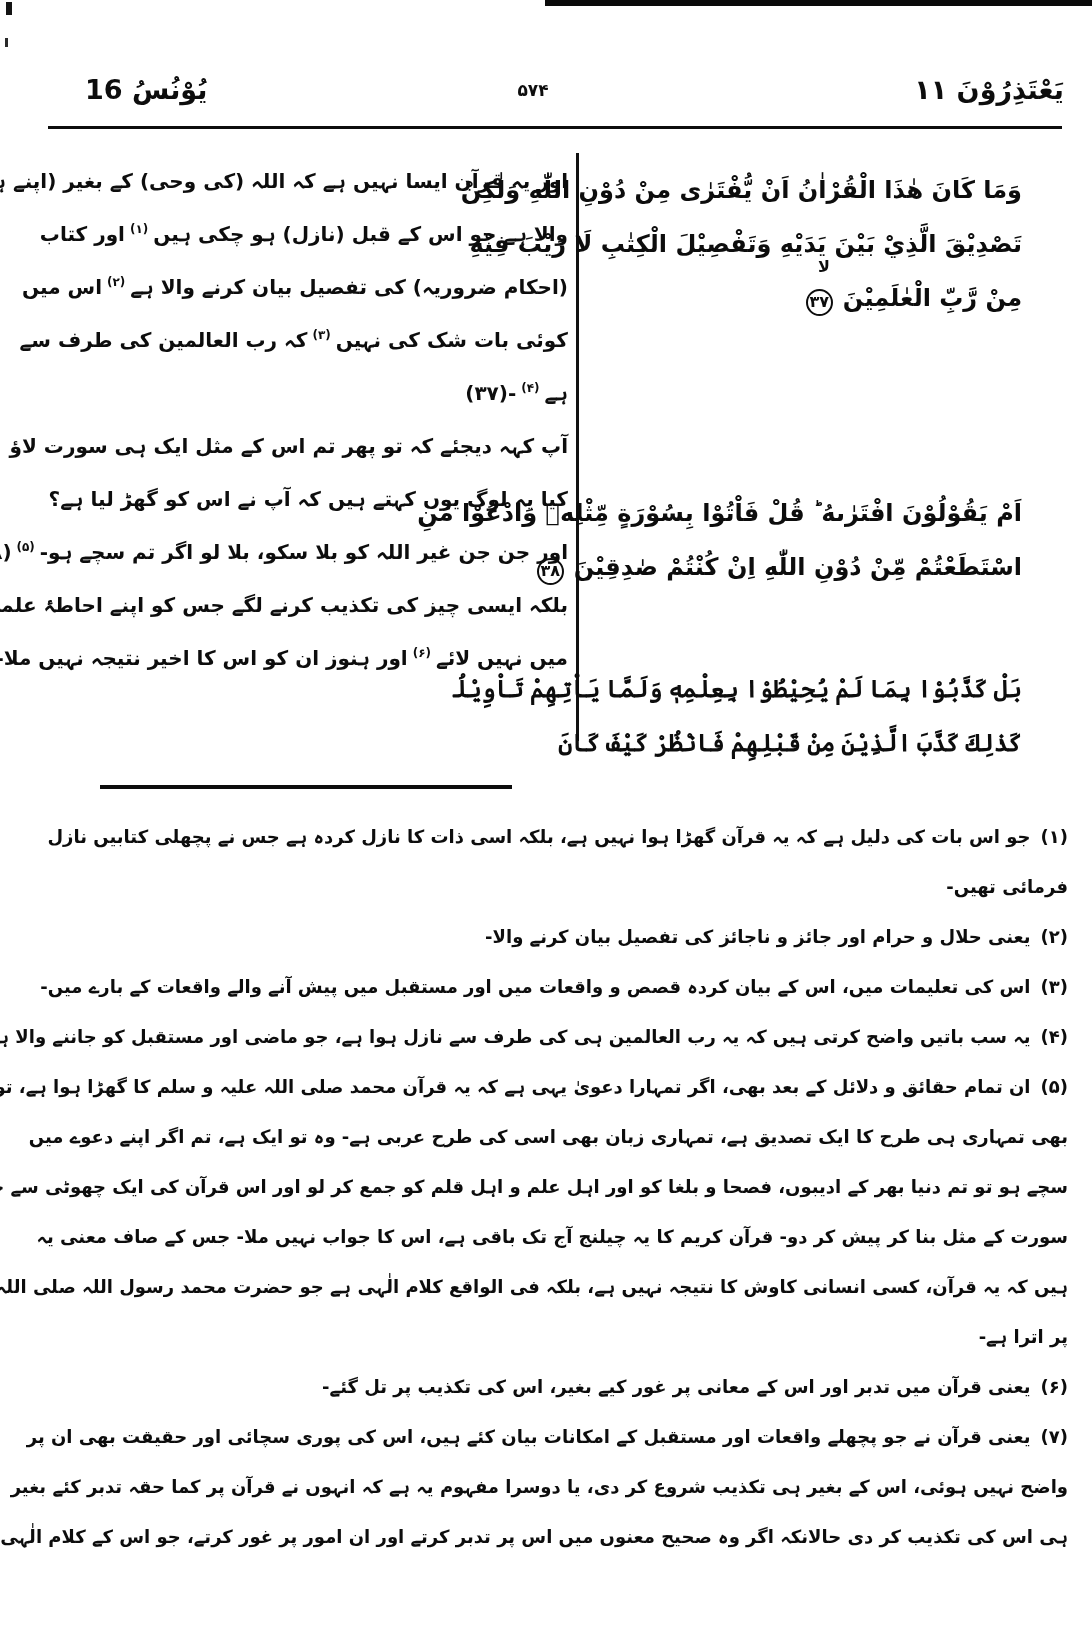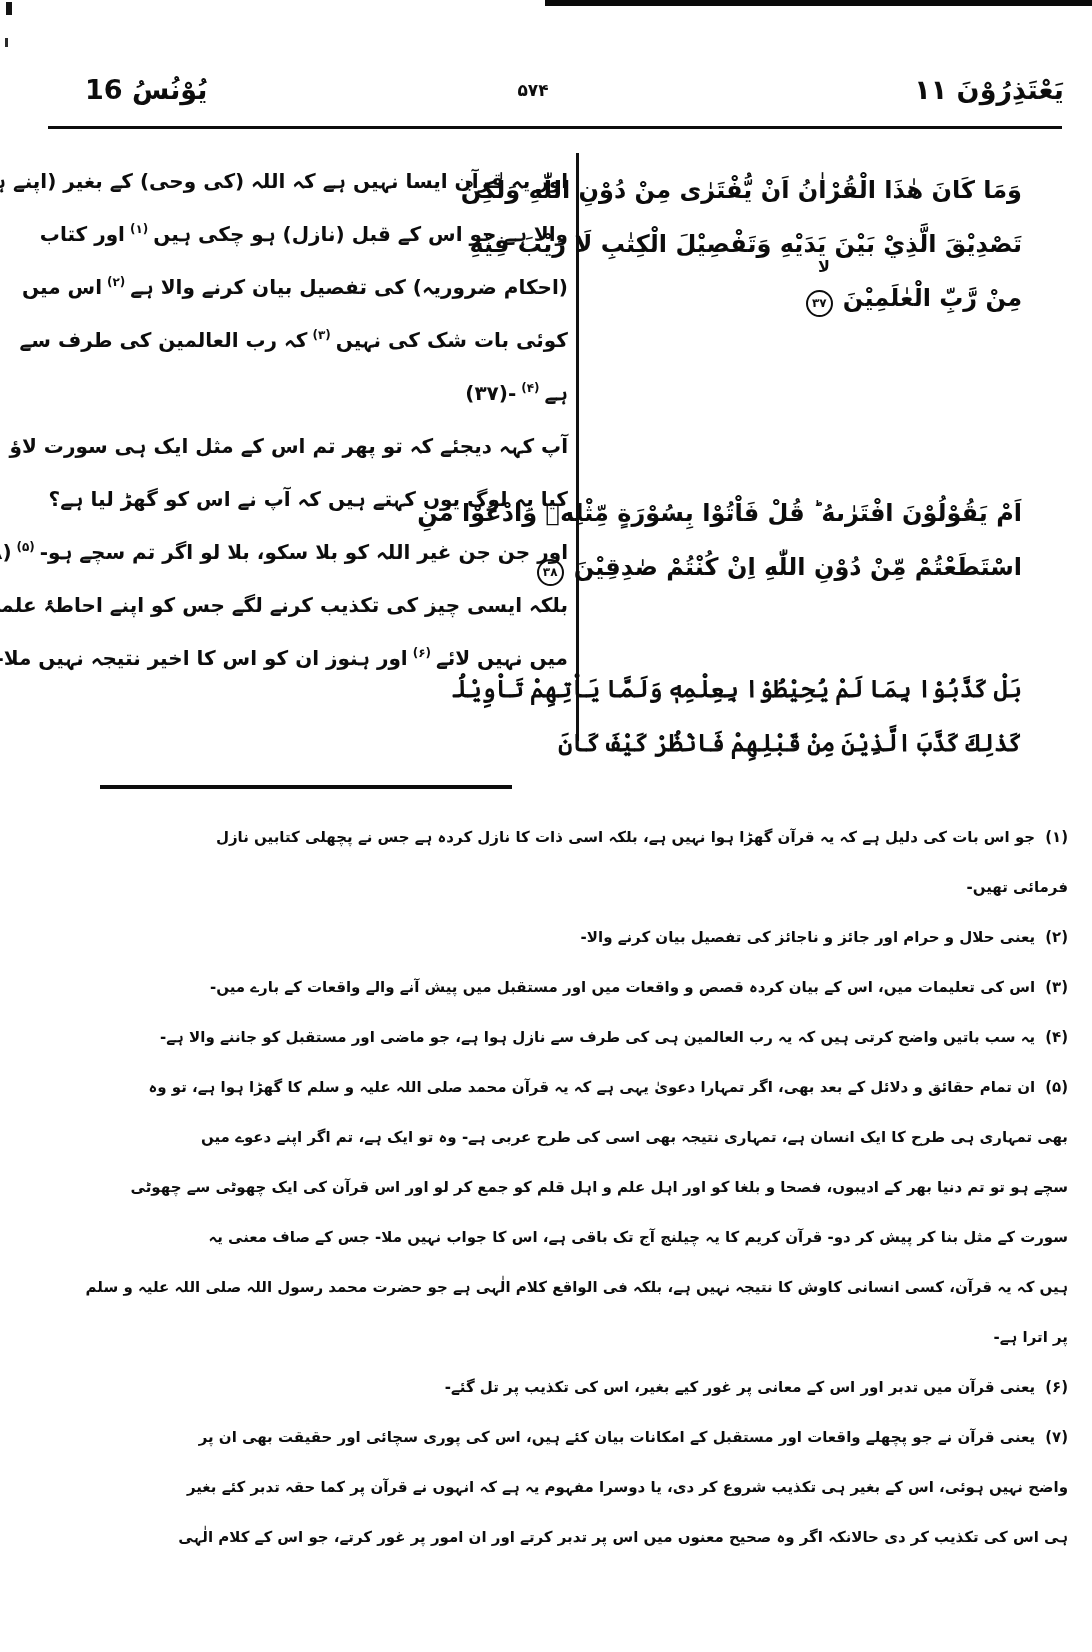--- a/index.html
+++ b/index.html
@@ -26,35 +26,35 @@
   .verse-block{position:absolute;right:70px;width:424px;}
   #v37{top:163px;} #v38{top:486px;} #v39{top:662px;font-family:Liberation Serif, serif;}
   .ar-line{
     font-size:24px;font-weight:bold;line-height:54px;height:54px;
     white-space:nowrap;text-align:right;direction:rtl;
   }
   .vnum-wrap{position:relative;display:inline-block;margin:0 10px;vertical-align:middle;}
   .vnum{
     display:inline-flex;align-items:center;justify-content:center;
     width:23px;height:23px;border:2px solid #0d0d0d;border-radius:50%;
-    font-size:12px;font-weight:bold;line-height:1;
+    font-size:16px;font-weight:bold;line-height:1;
   }
   .waqf{position:absolute;top:-13px;right:3px;font-size:16px;line-height:1;font-weight:bold;}
   .urdu-col{position:absolute;left:82px;top:150px;width:486px;}
   .ur-line{
     font-size:20px;font-weight:bold;line-height:53px;height:53px;
     white-space:nowrap;text-align:right;direction:rtl;
   }
   sup.ref{font-size:12px;font-weight:bold;}
   sup.ref:not(:empty){margin:0 5px;}
   
   .fn-rule{position:absolute;left:100px;top:785px;width:412px;height:4px;background:#0d0d0d;}
   .fn-col{position:absolute;left:85px;top:812px;width:983px;}
   .fn-line{
-    font-size:15px;font-weight:600;line-height:50px;height:50px;
+    font-size:18px;font-weight:600;line-height:50px;height:50px;
     white-space:nowrap;text-align:right;direction:rtl;
   }
   .fn-marker:not(:empty){margin-left:10px;}
 </style>
 </head>
 <body>
 
 <div class="page">
 
   <div class="art-top-right"></div>
@@ -103,21 +103,21 @@
 
   <div class="fn-rule"></div>
 
   <div class="fn-col">
     <div class="fn-line"><span class="fn-marker">(۱)</span><span>جو اس بات کی دلیل ہے کہ یہ قرآن گھڑا ہوا نہیں ہے، بلکہ اسی ذات کا نازل کردہ ہے جس نے پچھلی کتابیں نازل</span></div>
     <div class="fn-line"><span class="fn-marker"></span><span>فرمائی تھیں-</span></div>
     <div class="fn-line"><span class="fn-marker">(۲)</span><span>یعنی حلال و حرام اور جائز و ناجائز کی تفصیل بیان کرنے والا-</span></div>
     <div class="fn-line"><span class="fn-marker">(۳)</span><span>اس کی تعلیمات میں، اس کے بیان کردہ قصص و واقعات میں اور مستقبل میں پیش آنے والے واقعات کے بارے میں-</span></div>
     <div class="fn-line"><span class="fn-marker">(۴)</span><span>یہ سب باتیں واضح کرتی ہیں کہ یہ رب العالمین ہی کی طرف سے نازل ہوا ہے، جو ماضی اور مستقبل کو جاننے والا ہے-</span></div>
     <div class="fn-line"><span class="fn-marker">(۵)</span><span>ان تمام حقائق و دلائل کے بعد بھی، اگر تمہارا دعویٰ یہی ہے کہ یہ قرآن محمد صلی اللہ علیہ و سلم کا گھڑا ہوا ہے، تو وہ</span></div>
-    <div class="fn-line"><span class="fn-marker"></span><span>بھی تمہاری ہی طرح کا ایک انسان ہے، تمہاری نتیجہ بھی اسی کی طرح عربی ہے- وہ تو ایک ہے، تم اگر اپنے دعوے میں</span></div>
+    <div class="fn-line"><span class="fn-marker"></span><span>بھی تمہاری ہی طرح کا ایک تصدیق ہے، تمہاری زبان بھی اسی کی طرح عربی ہے- وہ تو ایک ہے، تم اگر اپنے دعوے میں</span></div>
     <div class="fn-line"><span class="fn-marker"></span><span>سچے ہو تو تم دنیا بھر کے ادیبوں، فصحا و بلغا کو اور اہل علم و اہل قلم کو جمع کر لو اور اس قرآن کی ایک چھوٹی سے چھوٹی</span></div>
     <div class="fn-line"><span class="fn-marker"></span><span>سورت کے مثل بنا کر پیش کر دو- قرآن کریم کا یہ چیلنج آج تک باقی ہے، اس کا جواب نہیں ملا- جس کے صاف معنی یہ</span></div>
     <div class="fn-line"><span class="fn-marker"></span><span>ہیں کہ یہ قرآن، کسی انسانی کاوش کا نتیجہ نہیں ہے، بلکہ فی الواقع کلام الٰہی ہے جو حضرت محمد رسول اللہ صلی اللہ علیہ و سلم</span></div>
     <div class="fn-line"><span class="fn-marker"></span><span>پر اترا ہے-</span></div>
     <div class="fn-line"><span class="fn-marker">(۶)</span><span>یعنی قرآن میں تدبر اور اس کے معانی پر غور کیے بغیر، اس کی تکذیب پر تل گئے-</span></div>
     <div class="fn-line"><span class="fn-marker">(۷)</span><span>یعنی قرآن نے جو پچھلے واقعات اور مستقبل کے امکانات بیان کئے ہیں، اس کی پوری سچائی اور حقیقت بھی ان پر</span></div>
     <div class="fn-line"><span class="fn-marker"></span><span>واضح نہیں ہوئی، اس کے بغیر ہی تکذیب شروع کر دی، یا دوسرا مفہوم یہ ہے کہ انہوں نے قرآن پر کما حقہ تدبر کئے بغیر</span></div>
     <div class="fn-line"><span class="fn-marker"></span><span>ہی اس کی تکذیب کر دی حالانکہ اگر وہ صحیح معنوں میں اس پر تدبر کرتے اور ان امور پر غور کرتے، جو اس کے کلام الٰہی</span></div>
   </div>
 

